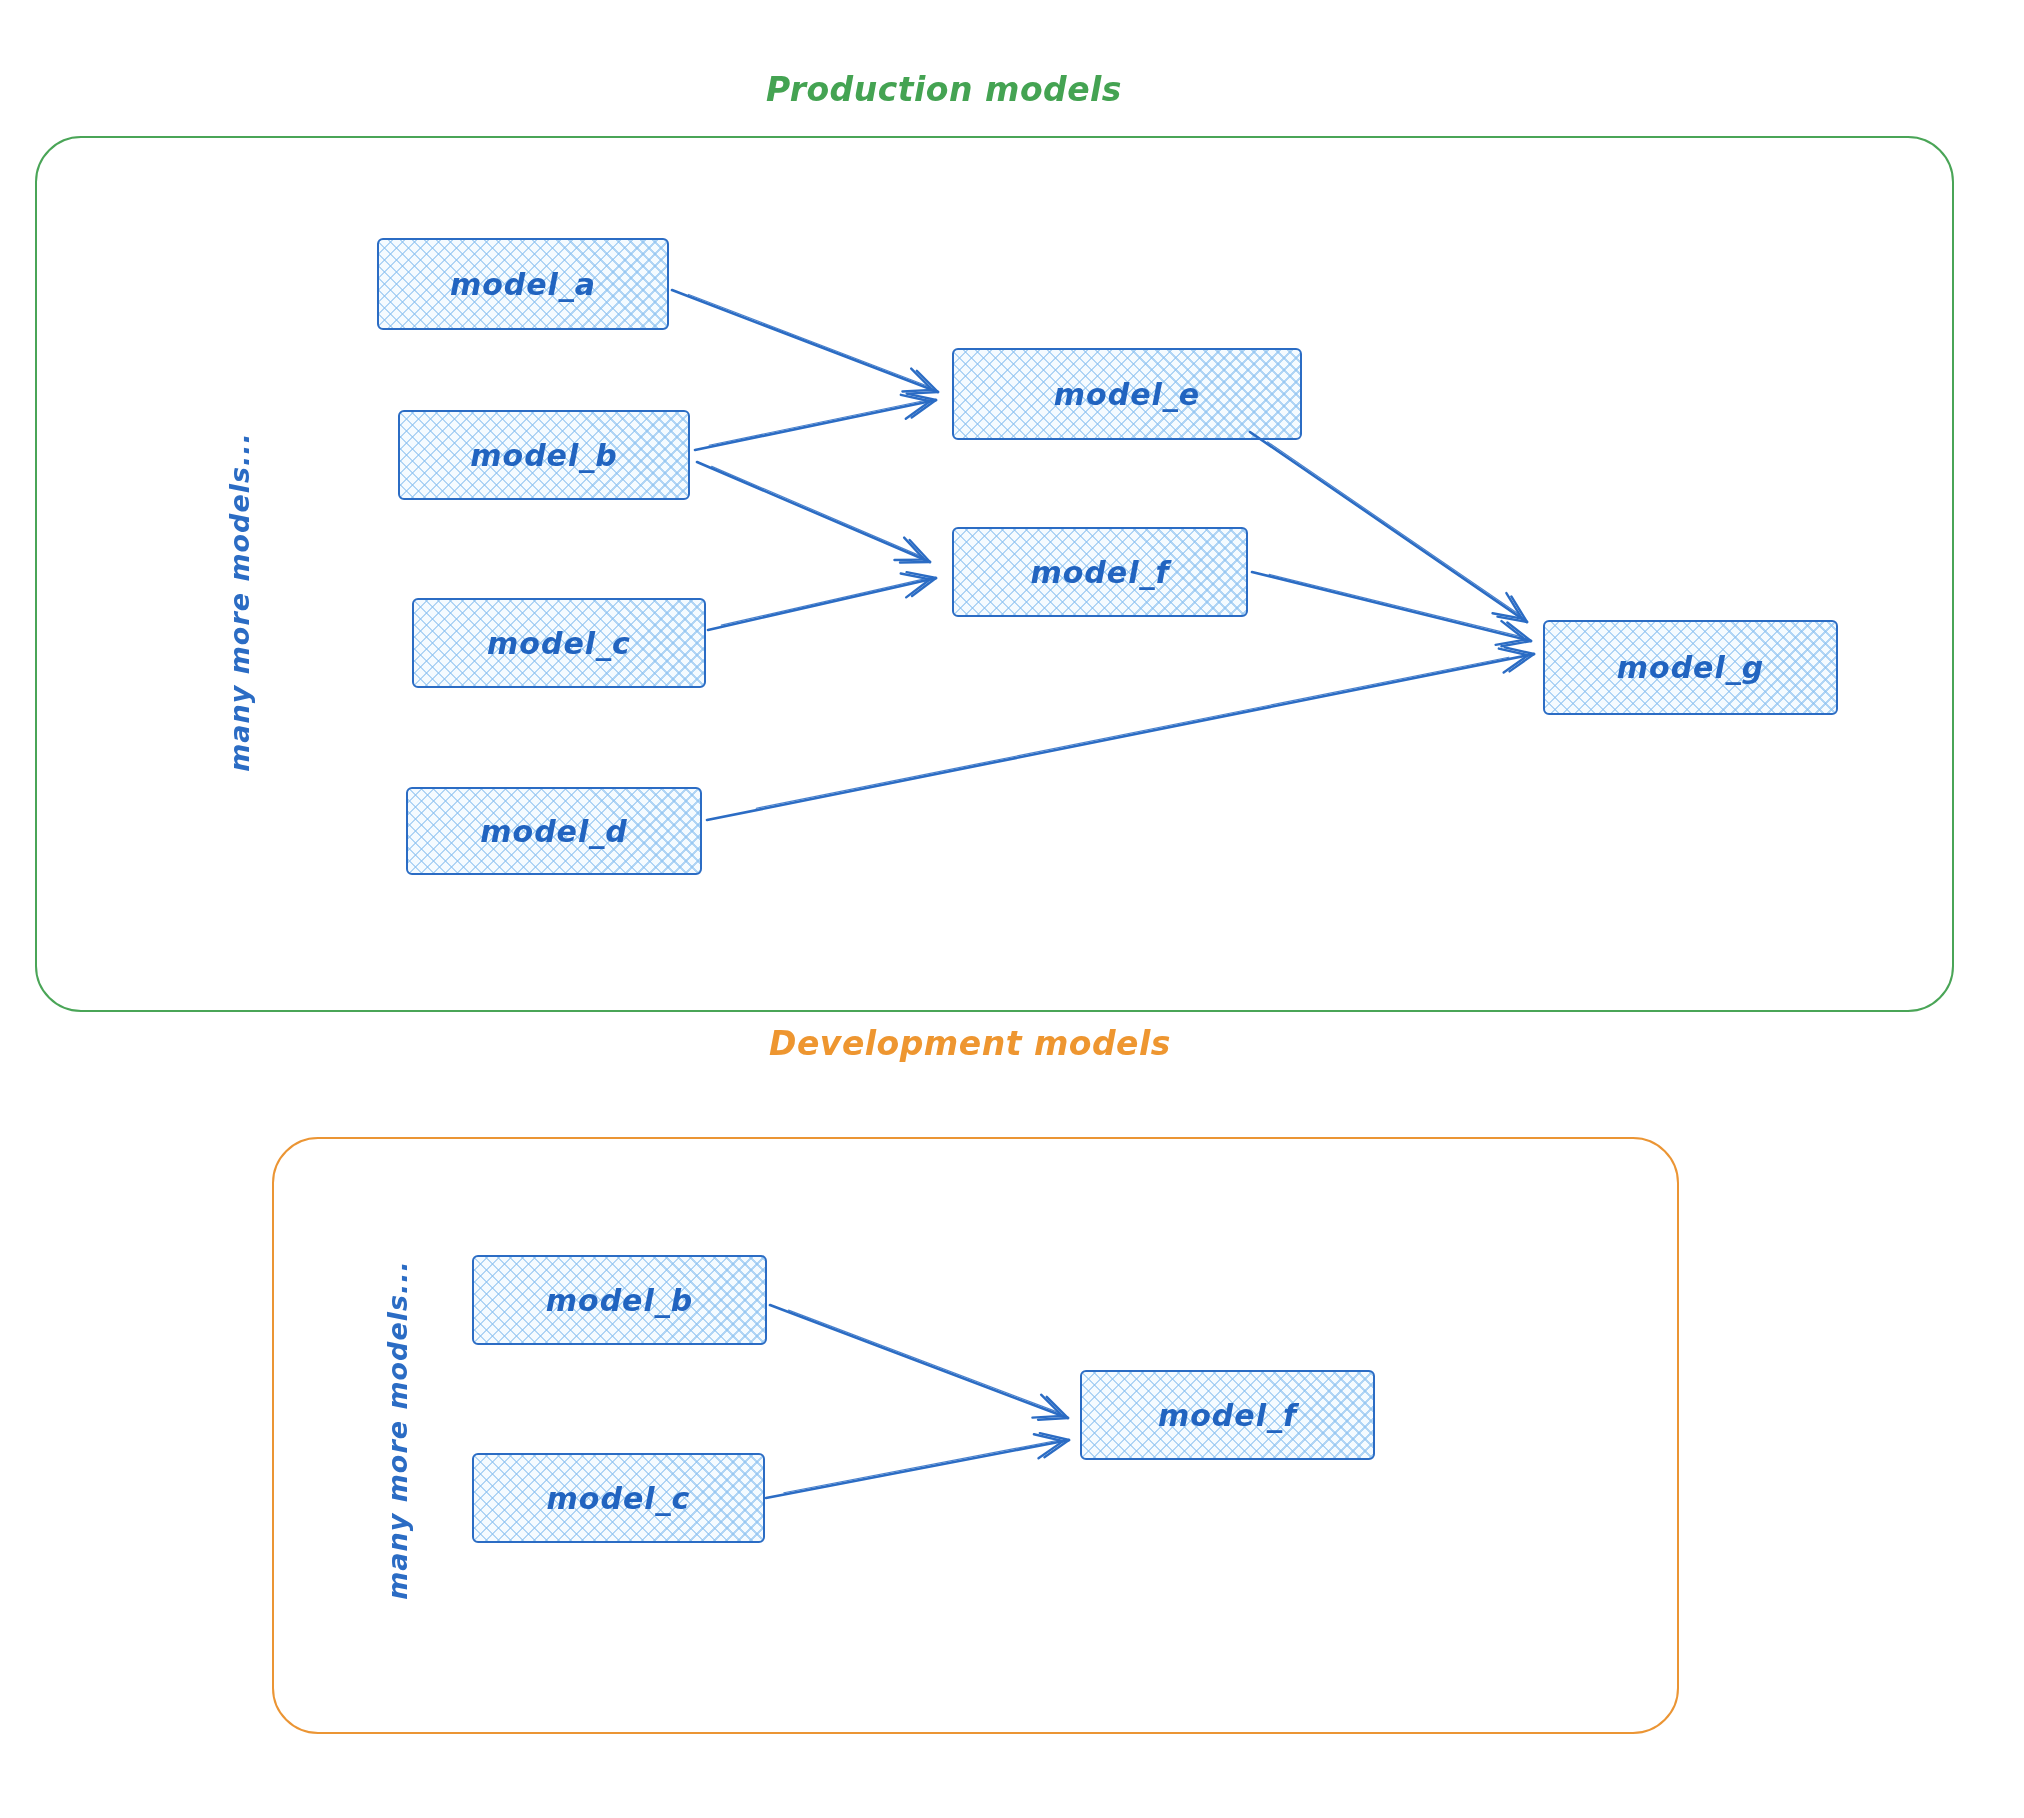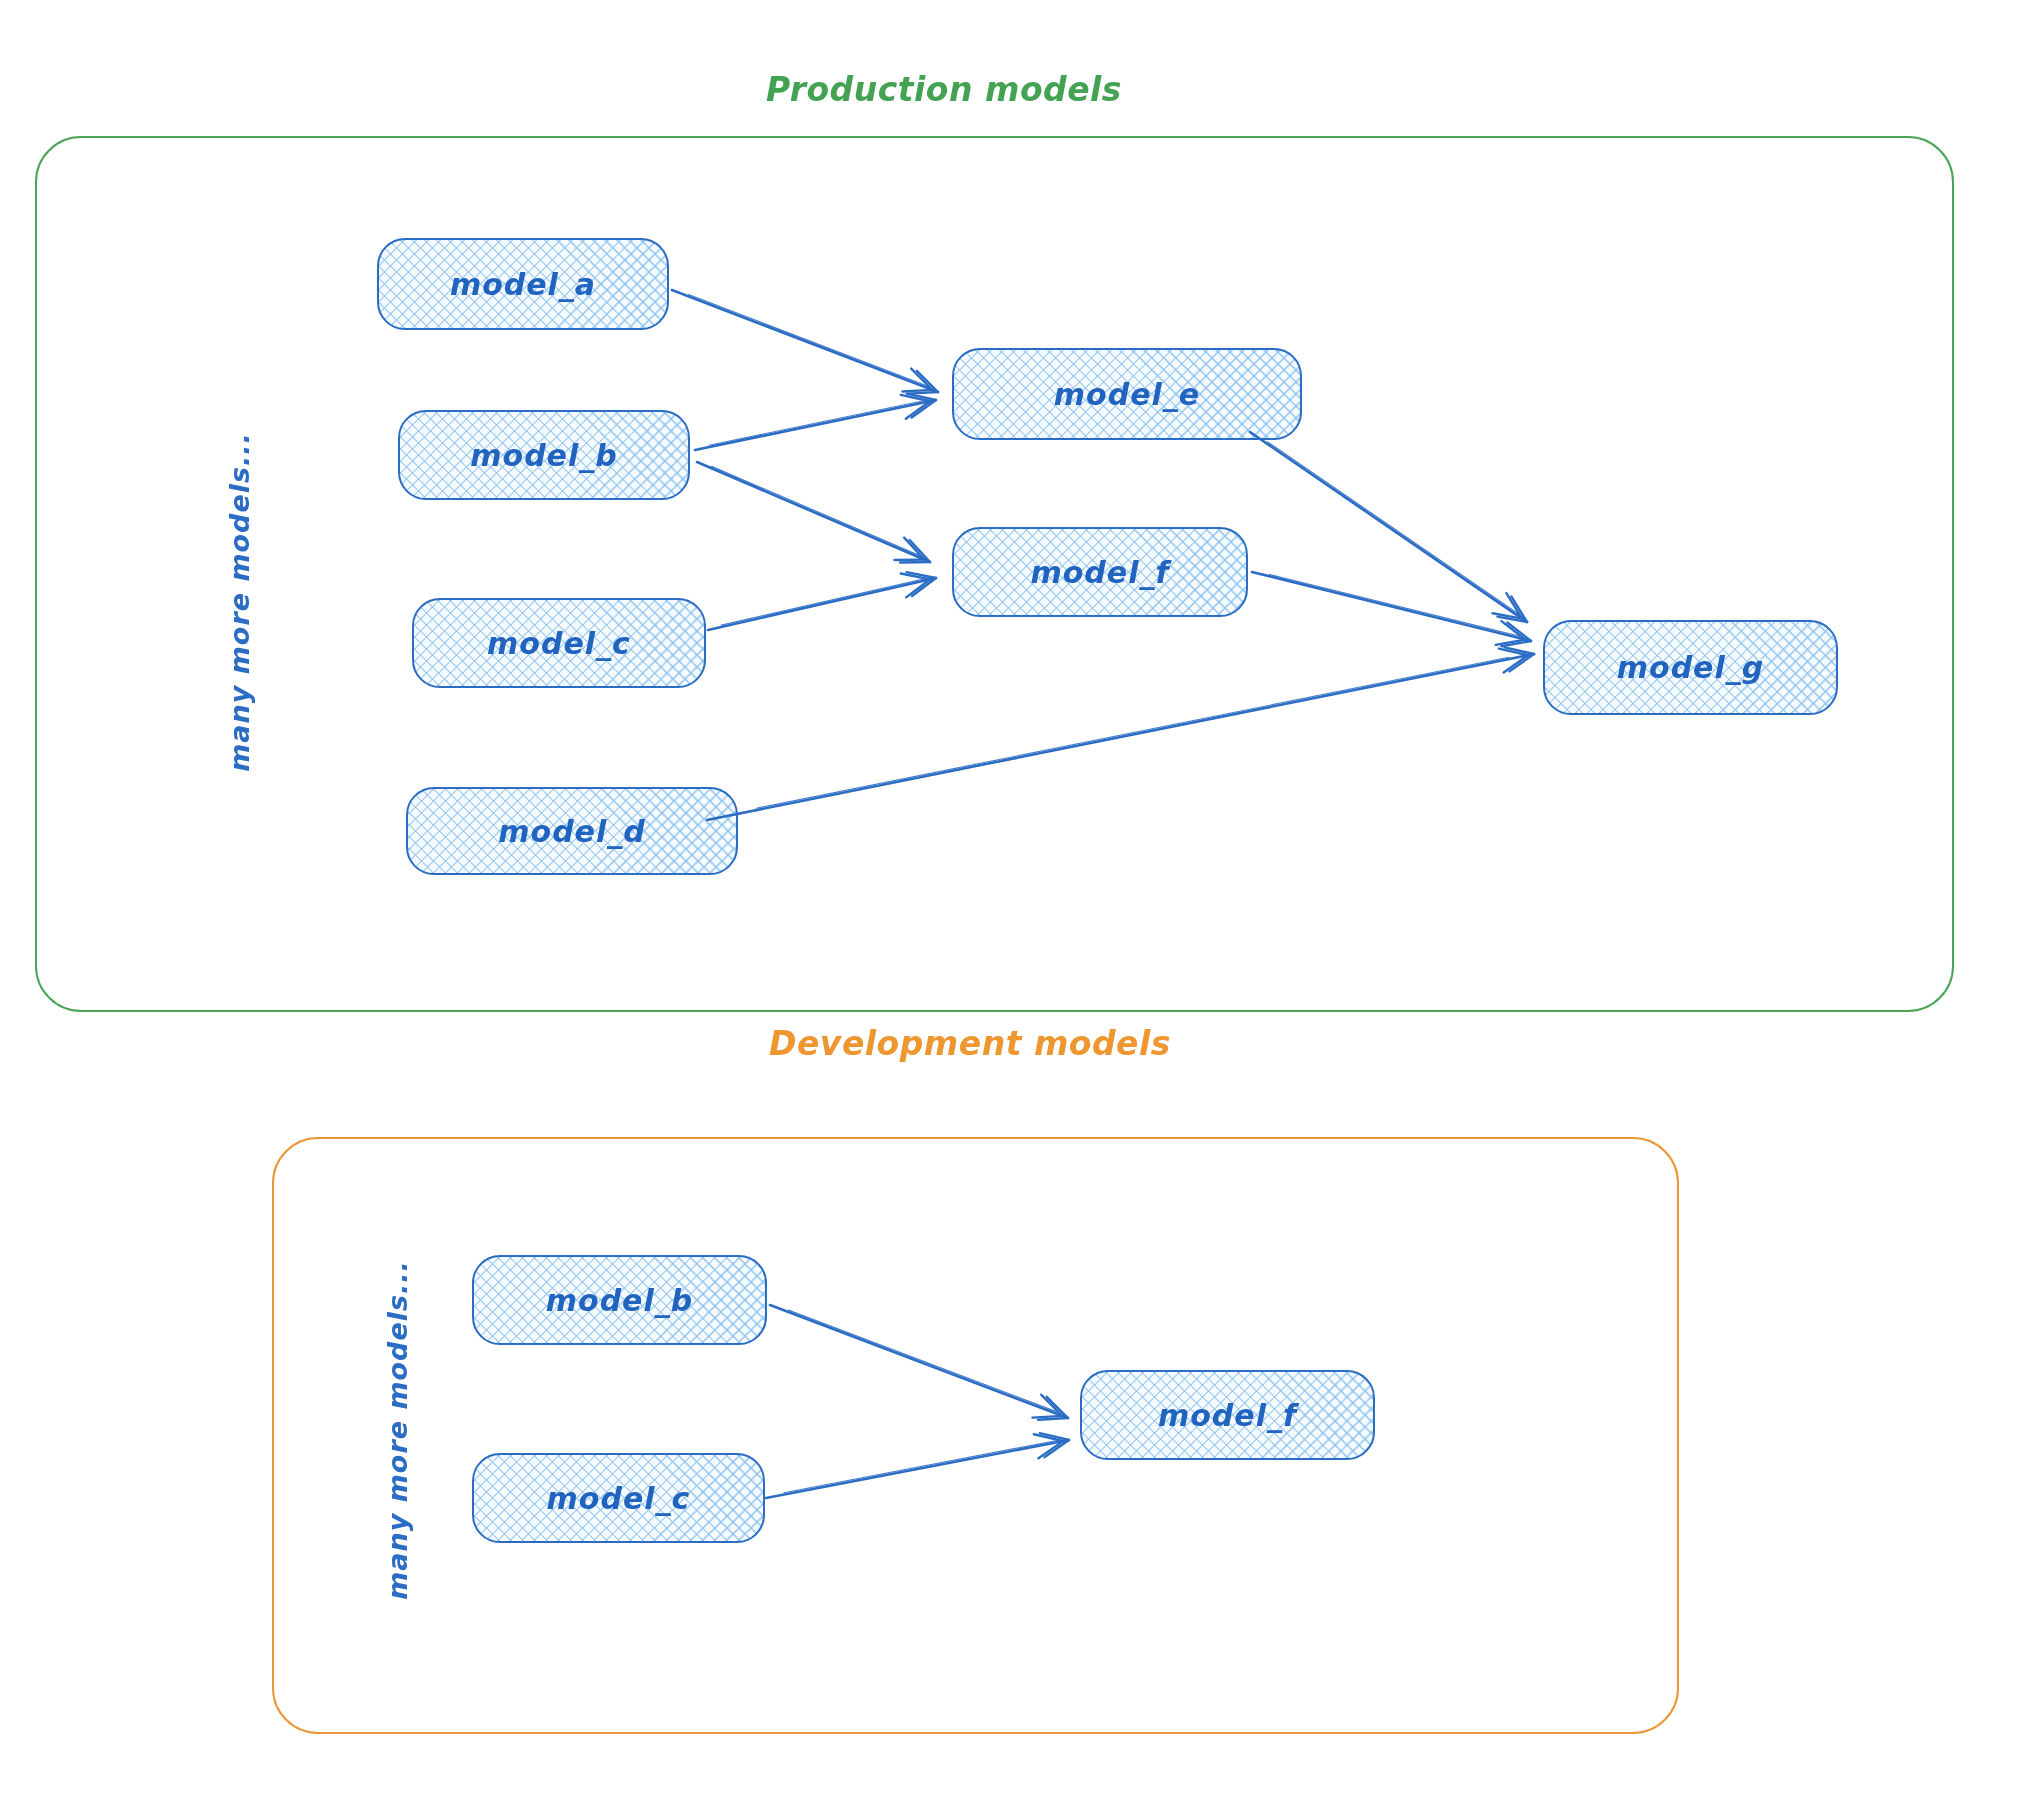--- a/index.html
+++ b/index.html
@@ -37,21 +37,21 @@
   }
   .frame-development {
     left: 272px; top: 1137px; width: 1403px; height: 593px;
     border: 2px solid #eb9534;
     border-radius: 46px;
   }
   .node {
     position: absolute;
     box-sizing: border-box;
     border: 2.4px solid #2b6cc4;
-    border-radius: 28px;
+    border-radius: 6px;
     display: flex;
     align-items: center;
     justify-content: center;
     background-color: #f5fbff;
     background-image:
       repeating-linear-gradient(45deg, rgba(140,193,240,0.65) 0px, rgba(140,193,240,0.65) 1.8px, transparent 1.8px, transparent 8.5px),
       repeating-linear-gradient(135deg, rgba(140,193,240,0.65) 0px, rgba(140,193,240,0.65) 1.8px, transparent 1.8px, transparent 8.5px);
   }
   .node-label {
     color: #2164c0;
@@ -101,21 +101,21 @@
   </div>
 
   <div class="node" style="left:398px; top:410px; width:292px; height:90px;">
     <span class="node-label">model_b</span>
   </div>
 
   <div class="node" style="left:412px; top:598px; width:294px; height:90px;">
     <span class="node-label">model_c</span>
   </div>
 
-  <div class="node" style="left:406px; top:787px; width:332px; height:88px;">
+  <div class="node" style="left:406px; top:787px; width:296px; height:88px;">
     <span class="node-label">model_d</span>
   </div>
 
   <div class="node" style="left:952px; top:348px; width:350px; height:92px;">
     <span class="node-label">model_e</span>
   </div>
 
   <div class="node" style="left:952px; top:527px; width:296px; height:90px;">
     <span class="node-label">model_f</span>
   </div>

